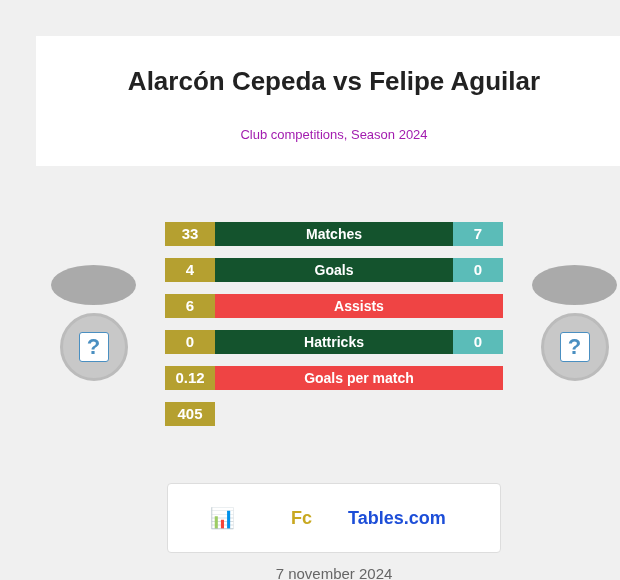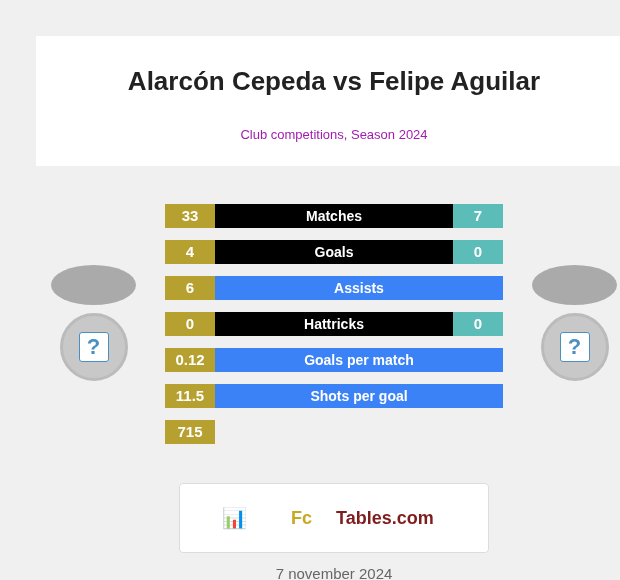--- a/index.html
+++ b/index.html
@@ -116,25 +116,25 @@
       display: flex;
       align-items: center;
       justify-content: center;
       font-size: 14px;
       font-weight: bold;
       color: white;
       position: relative;
     }
 
     .stat-label-bar.gold {
-      background: #3b82f6;
+      background: #ef4444;
     }
 
     .stat-label-bar.teal {
-      background: #000000;
+      background: #14532d;
     }
 
     .stat-right-val {
       background: #b5a030;
       color: white;
       font-weight: bold;
       font-size: 15px;
       width: 50px;
       height: 100%;
       display: flex;
@@ -170,20 +170,21 @@
     }
 
     .logo-text {
       font-size: 18px;
       font-weight: bold;
       color: #222;
     }
 
     .logo-text span {
       color: #c8a820;
+      margin-left: 12px;
     }
 
     .footer-date {
       font-size: 15px;
       color: #666;
       padding: 6px 0 10px;
       text-align: center;
     }
 
     .left-blob {
@@ -238,39 +239,35 @@
         <div class="stat-row">
           <div class="stat-left-val">0</div>
           <div class="stat-label-bar teal">Hattricks</div>
           <div class="stat-right-val teal">0</div>
         </div>
         <div class="stat-row">
           <div class="stat-left-val">0.12</div>
           <div class="stat-label-bar gold">Goals per match</div>
         </div>
         <div class="stat-row">
-          <div class="stat-left-val">11.5</div>
-          <div class="stat-label-bar gold">Shots per goal</div>
-        </div>
-        <div class="stat-row">
-          <div class="stat-left-val">715</div>
+          <div class="stat-left-val">405</div>
         </div>
       </div>
 
     <div class="player-right">
       <div class="right-blob"></div>
       <div class="player-avatar">
         <div class="avatar-question">?</div>
       </div>
     </div>
   </div>
 
   <div class="logo-section">
     <div class="logo-box">
       <div class="logo-icon">📊</div>
       <div class="logo-text">
-        <span>Fc</span><span style="color:#7f1d1d">Tables.com</span>
+        <span>Fc</span><span style="color:#1d4ed8">Tables.com</span>
       </div>
     </div>
   </div>
 
   <div class="footer-date">7 november 2024</div>
 </div>
 
 </body></html>

